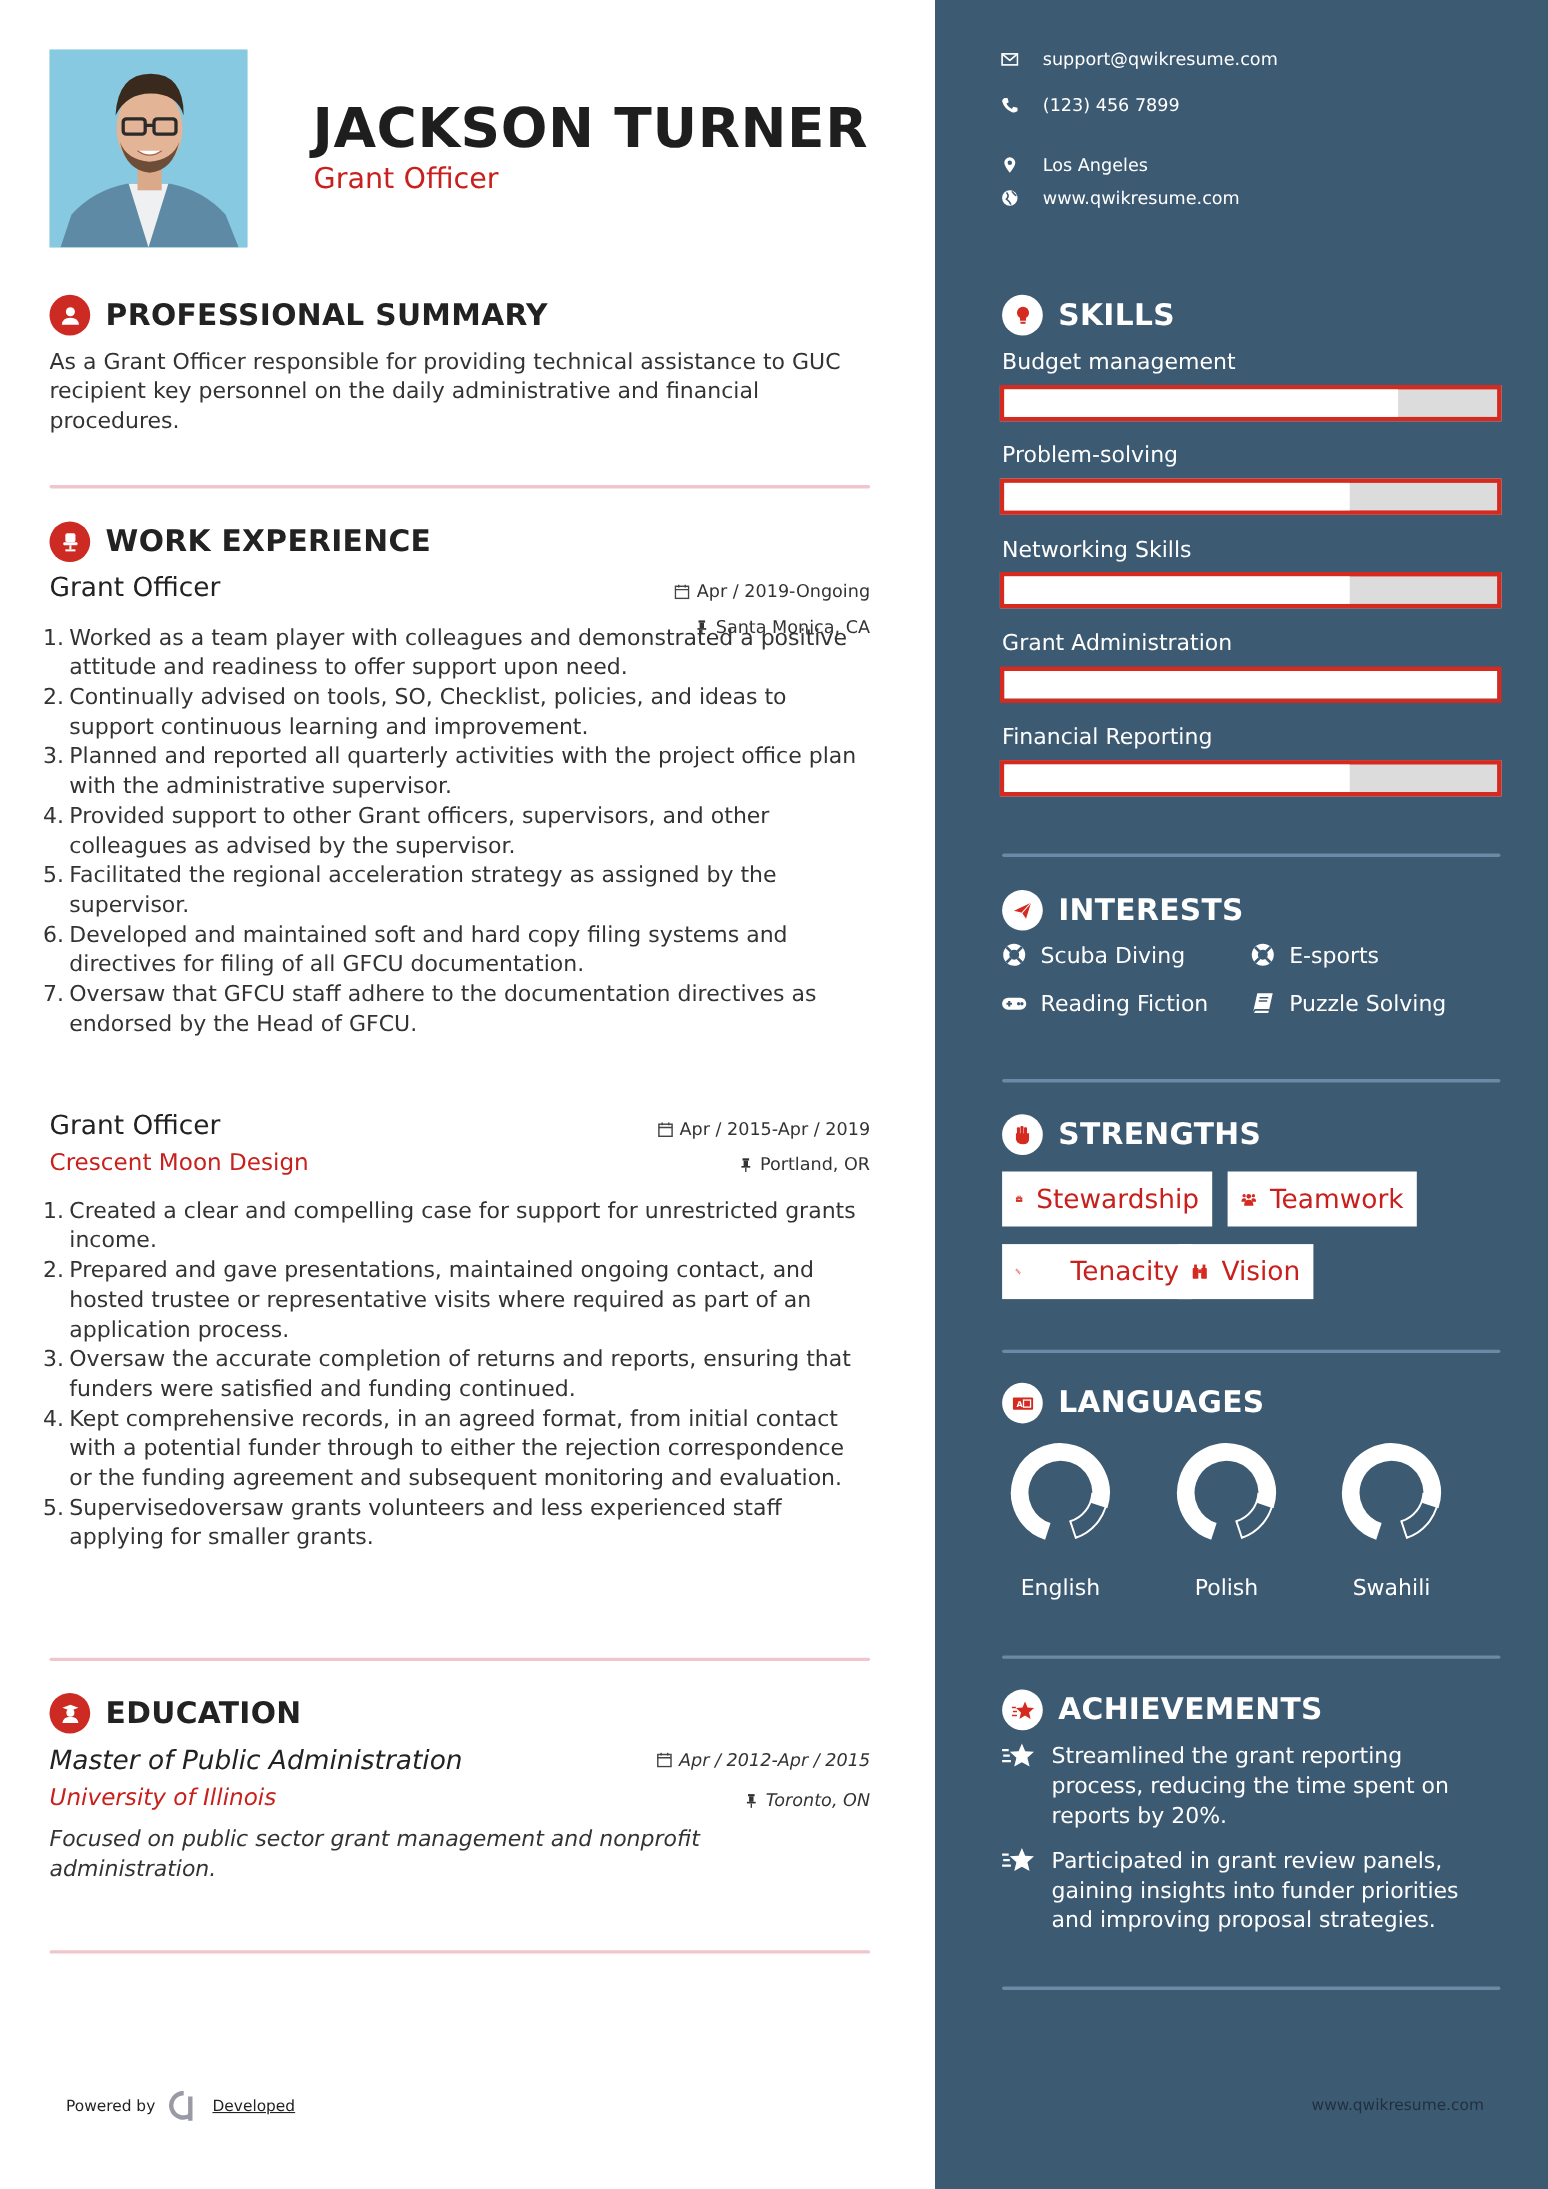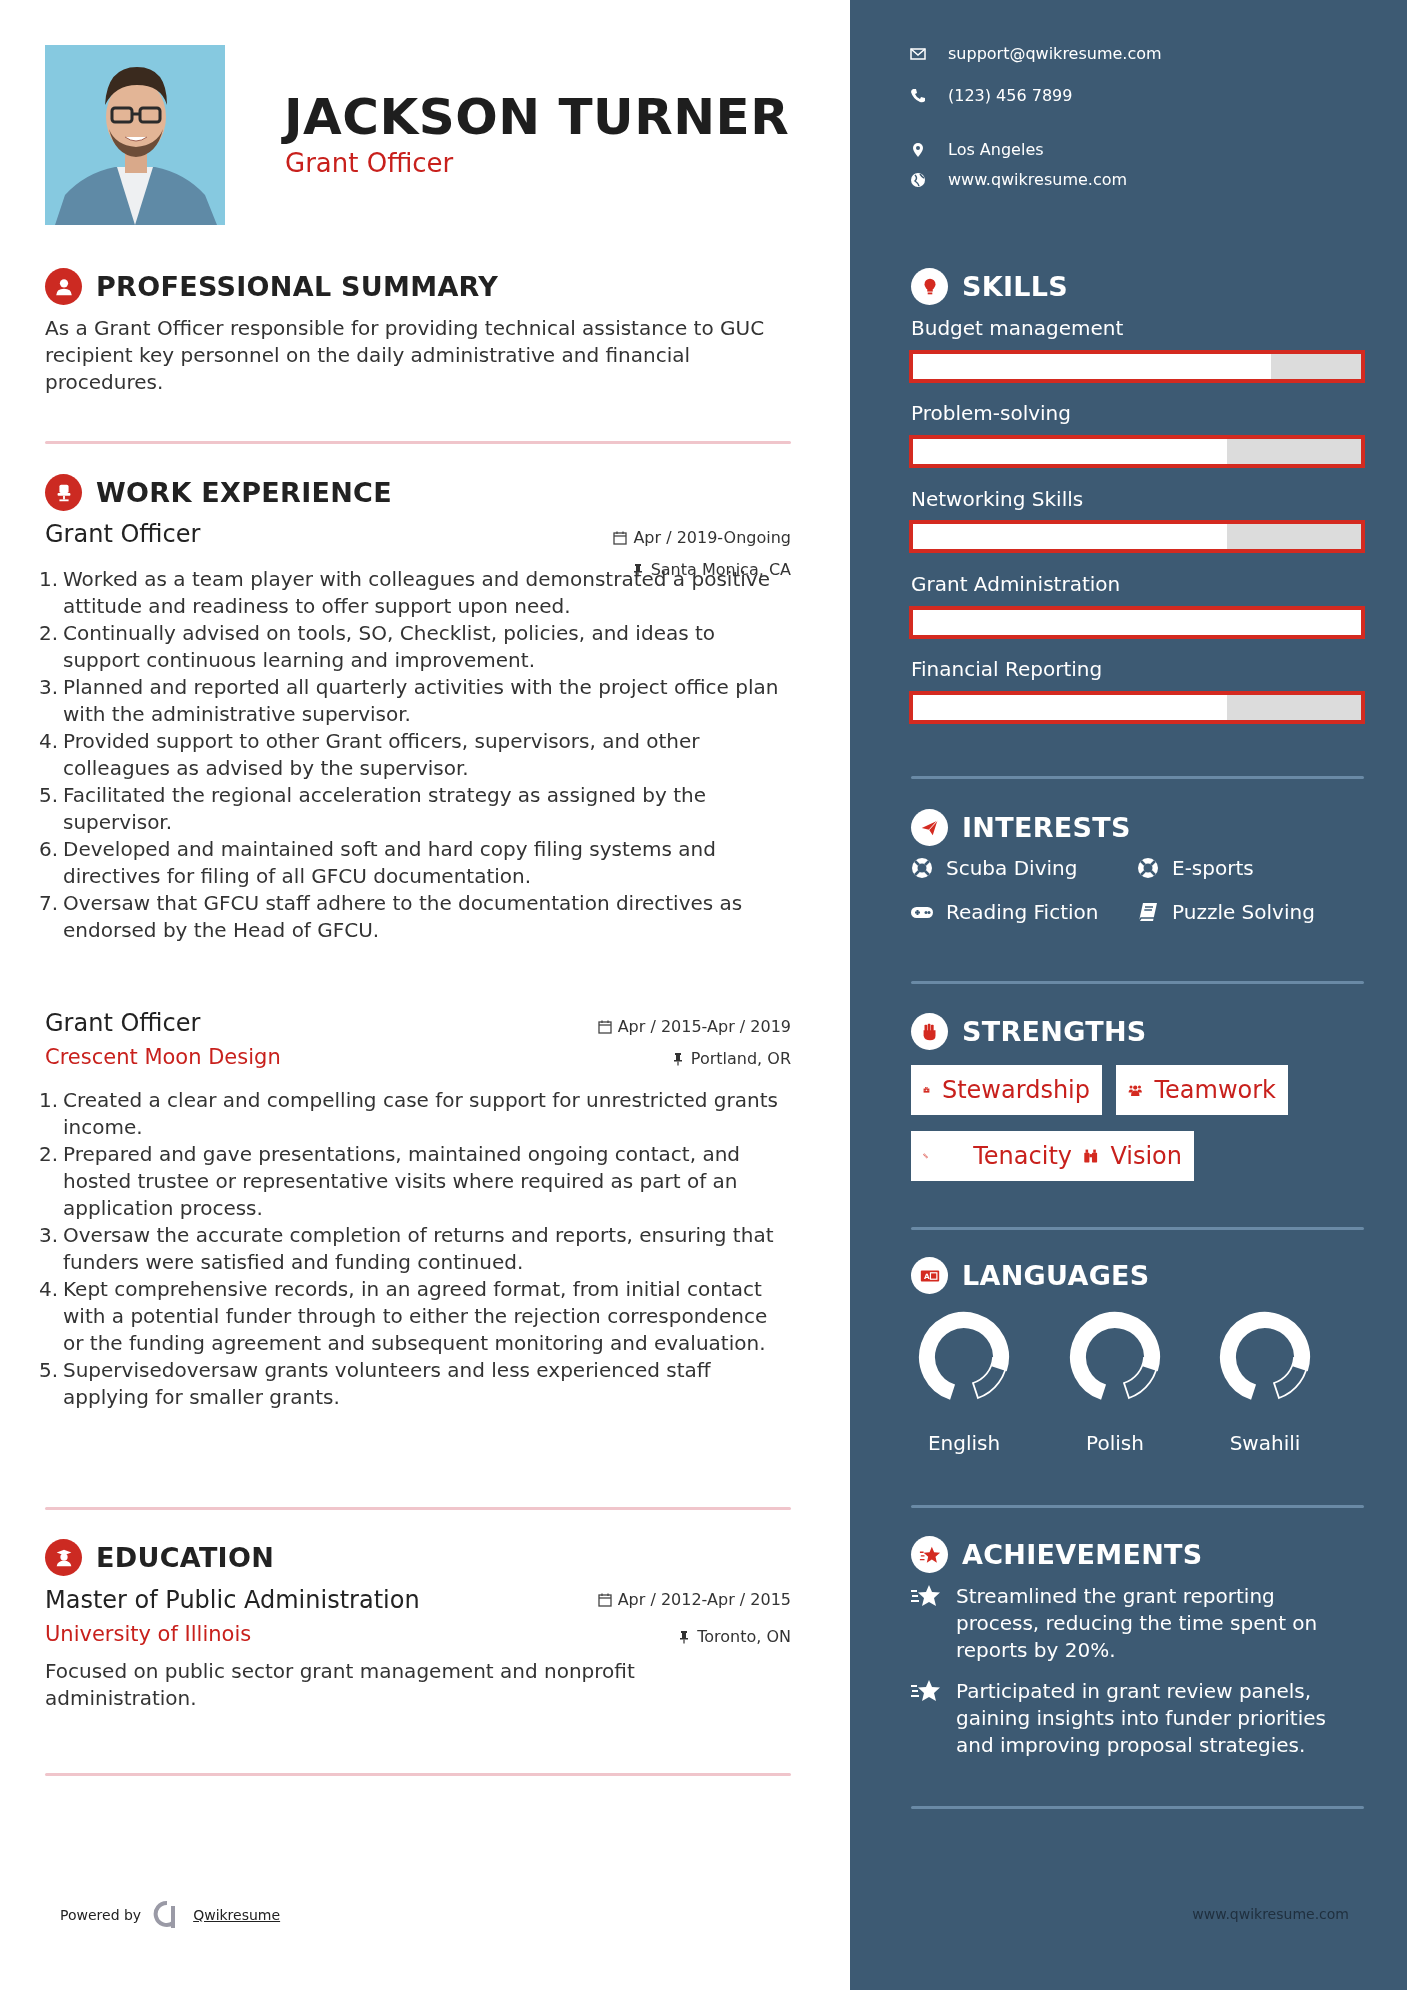--- a/index.html
+++ b/index.html
@@ -187,21 +187,21 @@
     <div class="sec-icon">
       <svg viewBox="0 0 24 24">
           <path d="M4 6 L12 3 L20 6 L12 9 Z" fill="#fff"></path>
           <circle cx="12" cy="11" r="4" fill="#fff"></circle>
           <path d="M4 21 Q5 15 12 15 Q19 15 20 21 Z" fill="#fff"></path>
         </svg>
     </div>
     <div class="sec-title">EDUCATION</div>
   </div>
 
-  <div class="job" style="top:1586px;">
+  <div class="job" style="top:1586px;font-style:italic;">
     <div class="job-title">Master of Public Administration</div>
     <div class="job-company">University of Illinois</div>
     <div class="job-meta" style="top:4px;">
       <svg viewBox="0 0 14 14">
           <rect x="1" y="2" width="12" height="11" fill="none" stroke="#444" stroke-width="1.3"></rect>
           <line x1="1" y1="5" x2="13" y2="5" stroke="#444" stroke-width="1.3"></line>
           <line x1="4" y1="0.5" x2="4" y2="3" stroke="#444" stroke-width="1.3"></line>
           <line x1="10" y1="0.5" x2="10" y2="3" stroke="#444" stroke-width="1.3"></line>
         </svg>
       <span>Apr / 2012-Apr / 2015</span>
@@ -219,21 +219,21 @@
   </div>
 
   <div class="divider-l" style="top:1773px;"></div>
 
   <div class="powered">
     <span>Powered by</span>
     <svg class="q" viewBox="0 0 28 30">
         <path d="M14 3 A11 11 0 1 0 20 23" fill="none" stroke="#9a9aa6" stroke-width="4"></path>
         <line x1="20" y1="6" x2="20" y2="28" stroke="#9a9aa6" stroke-width="4"></line>
       </svg>
-    <a>Qwikresume</a>
+    <a>Developed</a>
   </div>
 </div>
 
 <div class="right"></div>
 
 <div class="contact" style="top:44px;">
   <svg viewBox="0 0 16 16">
       <rect x="1" y="3" width="14" height="10" fill="none" stroke="#fff" stroke-width="1.5"></rect>
       <path d="M1 3 L8 9 L15 3" fill="none" stroke="#fff" stroke-width="1.5"></path>
     </svg>

